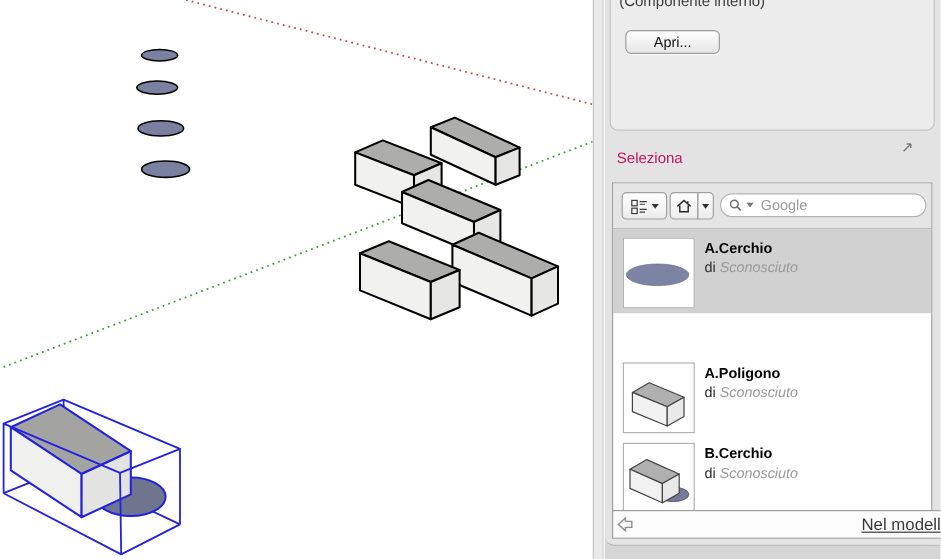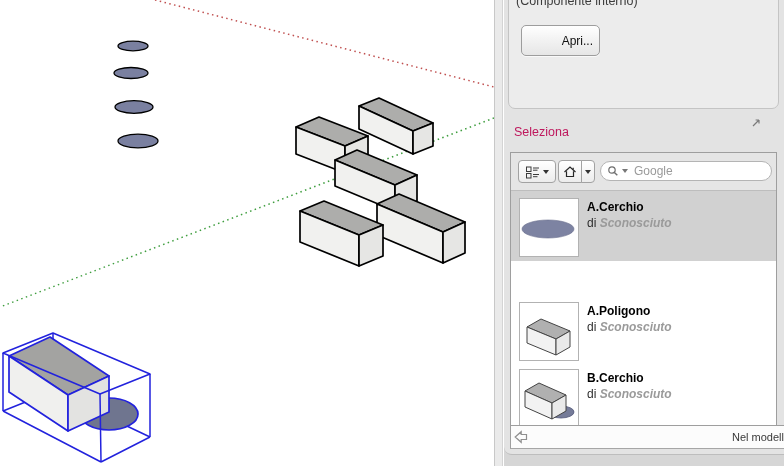--- a/index.html
+++ b/index.html
@@ -14,24 +14,24 @@
           background:#eaeaea;border-left:1px solid #c8c8c8;border-right:1px solid #d4d4d4;box-sizing:border-box;}
 
   
   .backdrop{position:absolute;left:504px;top:440px;width:280px;height:26px;background:#d6d6d6;}
   .panel{position:absolute;left:504px;top:0;width:280px;height:455px;background:#e3e3e3;
          border-radius:0 0 0 8px;border-bottom:1px solid #bdbdbd;box-sizing:border-box;}
 
   .topbox{position:absolute;left:508px;top:-36px;width:271px;height:145px;background:#ececec;
           border:1px solid #c4c4c4;border-radius:7px;box-sizing:border-box;}
   .topbox-label{position:absolute;left:7px;top:29px;font-size:12.5px;color:#3c3c3c;white-space:nowrap;}
-  .aqua-btn{position:absolute;left:12px;top:60px;width:79px;height:31px;
+  .aqua-btn{position:absolute;left:12px;top:60px;width:79px;height:20px;
             background:linear-gradient(#ffffff,#f3f3f3 45%,#e6e6e6);
             border:1px solid #9d9d9d;border-radius:5px;font-family:"Liberation Sans",sans-serif;
-            font-size:12px;color:#111;box-shadow:0 1px 0 rgba(255,255,255,.7);text-align:right;}
+            font-size:12px;color:#111;box-shadow:0 1px 0 rgba(255,255,255,.7);}
 
   .pane-arrow{position:absolute;left:751px;top:117px;}
   .section-title{position:absolute;left:514px;top:125px;font-size:12.5px;color:#be185d;}
 
   .listbox{position:absolute;left:510px;top:152px;width:265px;height:273px;background:#fff;
            border:1px solid #9e9e9e;}
   .toolbar{position:absolute;left:0;top:0;right:0;height:37px;background:#e5e5e5;
            border-bottom:1px solid #bdbdbd;}
   .tb-btn{position:absolute;top:7px;height:23px;background:linear-gradient(#ffffff,#ececec);
           border:1px solid #a2a2a2;border-radius:4px;padding:0;display:flex;align-items:center;justify-content:center;gap:3px;}
@@ -48,29 +48,29 @@
 
   .rows{position:absolute;left:0;top:38px;right:0;bottom:0;}
   .row{position:relative;width:100%;box-sizing:border-box;}
   .row.sel{background:#d1d1d1;}
   .row1{height:70px;} .row2{height:67px;margin-top:34px;} .row3{height:68px;}
   .thumb{position:absolute;left:8px;top:7px;width:58px;height:57px;background:#fff;
          border:1px solid #b2b2b2;box-sizing:content-box;}
   .meta{position:absolute;left:76px;top:9px;}
   .cname{font-size:12px;font-weight:bold;color:#000;}
   .cby{font-size:12px;color:#2e2e2e;margin-top:2px;}
-  .cby .author{font-style:italic;color:#9a9a9a;font-weight:bold;}
+  .cby .author{font-style:italic;color:#9a9a9a;}
   .cdesc{font-size:12px;color:#222;margin-top:2px;}
   .cdesc.muted{font-style:italic;color:#9a9a9a;}
 
   .statusbar{position:absolute;left:510px;top:425px;width:274px;height:22px;background:#fcfcfc;
              border-top:1px solid #9e9e9e;border-bottom:1px solid #a6a6a6;border-left:1px solid #9e9e9e;
              box-sizing:content-box;}
   .statusbar .back{position:absolute;left:3px;top:3px;}
-  .inmodel{position:absolute;right:1px;top:0;line-height:23px;font-size:11px;color:#3a3a3a;white-space:nowrap;}
+  .inmodel{position:absolute;right:1px;top:0;line-height:23px;font-size:14px;color:#3a3a3a;white-space:nowrap;text-decoration:underline;}
 </style>
 </head>
 <body>
 
 <div id="root">
 
   <svg id="viewport" viewBox="0 0 494 466">
     <g>
       <line x1="155" y1="0" x2="494" y2="87" stroke="#c05050" stroke-width="1.5" stroke-dasharray="1.5 3.4"></line>
       <line x1="494" y1="118" x2="0" y2="307" stroke="#3f9e3f" stroke-width="1.5" stroke-dasharray="1.5 3.4"></line>

